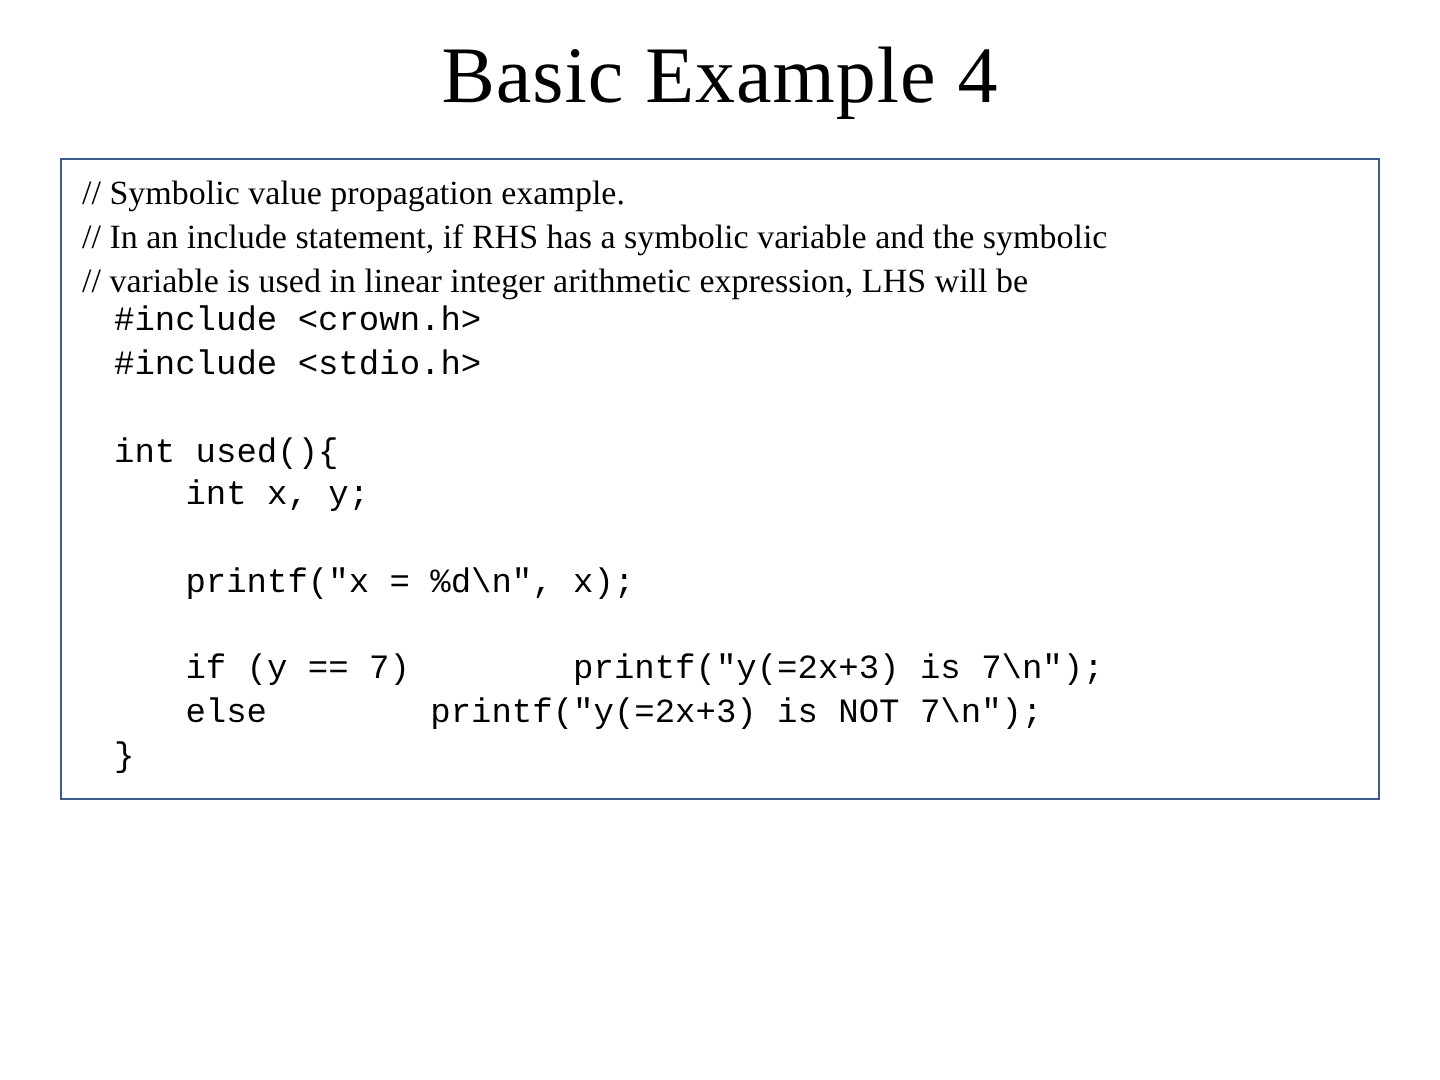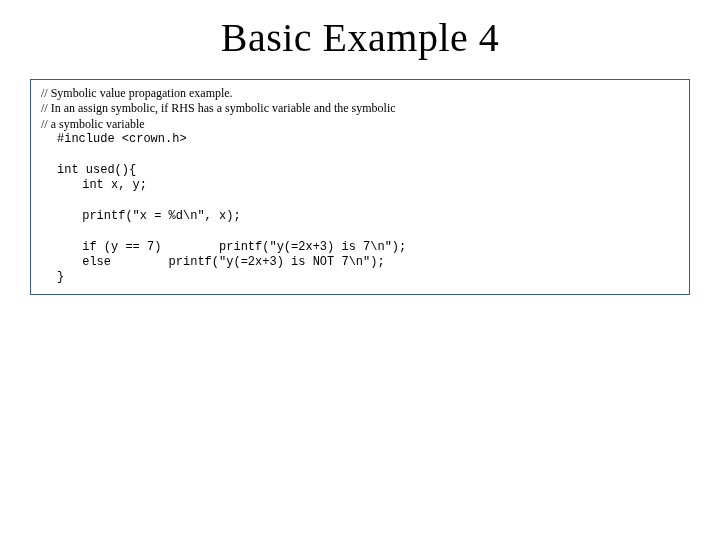--- a/index.html
+++ b/index.html
@@ -21,21 +21,21 @@
   .title {
     text-align: center;
     font-size: 40px;
     font-weight: 400;
     margin: 6px 0 18px 0;
     letter-spacing: 0.5px;
   }
   .codebox {
     border: 1px solid #3b5c8a;
     padding: 6px 10px 8px 10px;
-    font-size: 12px;
+    font-size: 17px;
     line-height: 1.28;
   }
   .comment-line {
     font-family: "Times New Roman", Times, serif;
   }
   .mono {
     font-family: "Courier New", Courier, monospace;
     margin-left: 16px;
   }
   .blank {
@@ -45,23 +45,24 @@
   .ln { white-space: pre; }
 </style>
 </head>
 <body>
 
 <div class="slide">
   <div class="title">Basic Example 4</div>
 
   <div class="codebox">
     <div class="comment-line">// Symbolic value propagation example.</div>
-    <div class="comment-line">// In an assign symbolic, if RHS has a symbolic variable and the symbolic</div>
-    <div class="comment-line">// a symbolic variable</div>
+    <div class="comment-line">// In an include statement, if RHS has a symbolic variable and the symbolic</div>
+    <div class="comment-line">// variable is used in linear integer arithmetic expression, LHS will be</div>
     <div class="mono">#include &lt;crown.h&gt;</div>
+    <div class="mono">#include &lt;stdio.h&gt;</div>
     <div class="blank"></div>
     <div class="mono">int used(){</div>
     <div class="mono indent1">int x, y;</div>
     <div class="blank"></div>
     <div class="mono indent1">printf("x = %d\n", x);</div>
     <div class="blank"></div>
     <div class="mono indent1 ln">if (y == 7)        printf("y(=2x+3) is 7\n");</div>
     <div class="mono indent1 ln">else        printf("y(=2x+3) is NOT 7\n");</div>
     <div class="mono">}</div>
   </div>

